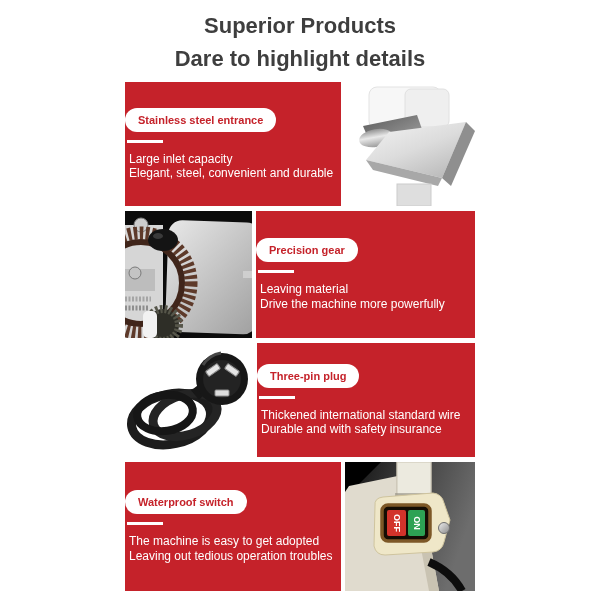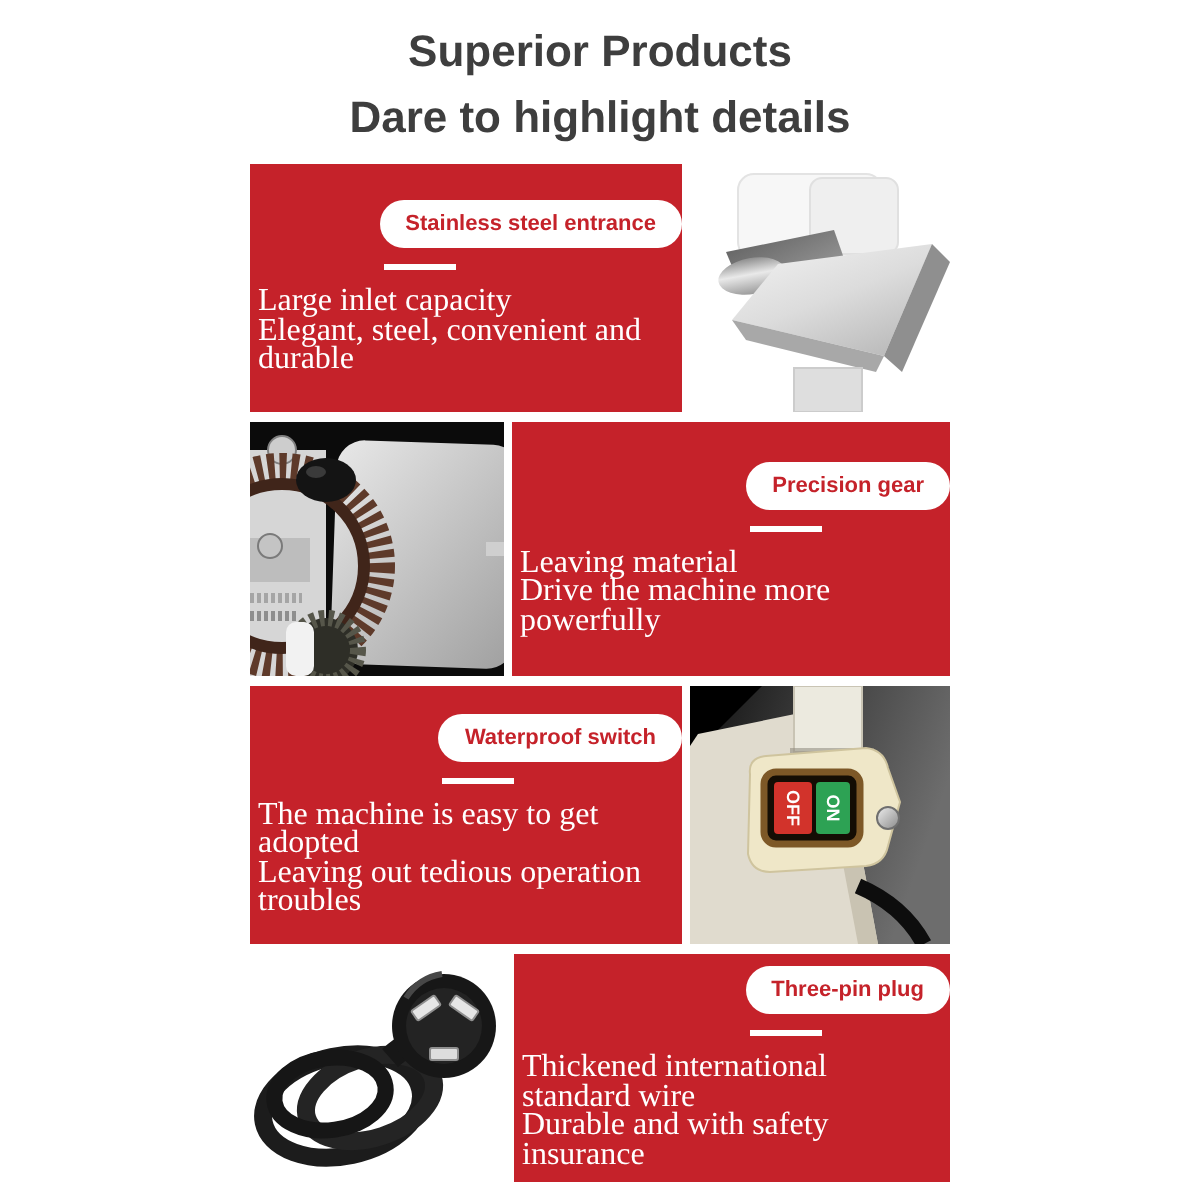--- a/index.html
+++ b/index.html
@@ -23,21 +23,21 @@
   .row{
     display:flex;
     margin-bottom:5px;
   }
   .row .gap{width:4px;flex:0 0 4px;}
   .red-block{
     background:#c5222a;
     color:#ffffff;
     display:flex;
     flex-direction:column;
-    align-items:flex-end;
+    align-items:flex-start;
     justify-content:center;
   }
   .pillwrap{
     display:flex;
     flex-direction:column;
     align-items:flex-start;
   }
   .pill{
     background:#ffffff;
     color:#c5222a;
@@ -45,26 +45,25 @@
     font-weight:700;
     padding:6px 13px;
     border-radius:14px;
     white-space:nowrap;
   }
   .dash{
     width:36px;height:3px;background:#ffffff;
     margin:8px 0 9px 2px;
   }
   .desc{
-    font-size:16px;
+    font-size:12px;
     line-height:14.5px;
     text-align:left;
     max-width:100%;
     padding:0 4px;
-    font-family:Liberation Serif, serif;
   }
   .photo{position:relative;overflow:hidden;}
   .photo svg{display:block;width:100%;height:100%;}
   
   .r1{height:124px;}
   .r1 .red-block{width:216px;}
   .r1 .photo{width:130px;}
   .r2{height:127px;}
   .r2 .photo{width:127px;}
   .r2 .red-block{width:219px;}
@@ -160,20 +159,51 @@
         <div class="pill">Precision gear</div>
         <div class="dash"></div>
       </div>
       <div class="desc">
         <div>Leaving material</div>
         <div>Drive the machine more powerfully</div>
       </div>
     </div>
   </div>
 
+  <div class="row r4">
+    <div class="photo">
+      <svg viewBox="0 0 128 114" preserveAspectRatio="none">
+        <rect x="0" y="0" width="128" height="114" fill="#ffffff"></rect>
+        <ellipse cx="46" cy="76" rx="40" ry="25" fill="none" stroke="#1c1c1c" stroke-width="9" transform="rotate(-12 46 76)"></ellipse>
+        <ellipse cx="60" cy="72" rx="33" ry="20" fill="none" stroke="#242424" stroke-width="9" transform="rotate(-18 60 72)"></ellipse>
+        <ellipse cx="40" cy="70" rx="28" ry="18" fill="none" stroke="#161616" stroke-width="8" transform="rotate(-8 40 70)"></ellipse>
+        <path d="M70,52 C78,45 84,42 92,39" fill="none" stroke="#171717" stroke-width="12"></path>
+        <circle cx="97" cy="36" r="26" fill="#171717"></circle>
+        <circle cx="97" cy="36" r="19" fill="#232323"></circle>
+        <path d="M78,22 A26 26 0 0 1 96,10" fill="none" stroke="#474747" stroke-width="3"></path>
+        <g>
+          <rect x="-7" y="-3" width="14" height="6" rx="1" transform="translate(88 27) rotate(-35)" fill="#e6e6e6" stroke="#8f8f8f"></rect>
+          <rect x="-7" y="-3" width="14" height="6" rx="1" transform="translate(107 27) rotate(35)" fill="#e6e6e6" stroke="#8f8f8f"></rect>
+          <rect x="-7" y="-3" width="14" height="6" rx="1" transform="translate(97 50)" fill="#dddddd" stroke="#8f8f8f"></rect>
+        </g>
+      </svg>
+    </div>
+    <div class="gap"></div>
+    <div class="red-block">
+      <div class="pillwrap">
+        <div class="pill">Three-pin plug</div>
+        <div class="dash"></div>
+      </div>
+      <div class="desc">
+        <div>Thickened international standard wire</div>
+        <div>Durable and with safety insurance</div>
+      </div>
+    </div>
+  </div>
+
   <div class="row r3">
     <div class="red-block">
       <div class="pillwrap">
         <div class="pill">Waterproof switch</div>
         <div class="dash"></div>
       </div>
       <div class="desc">
         <div>The machine is easy to get adopted</div>
         <div>Leaving out tedious operation troubles</div>
       </div>
@@ -204,44 +234,13 @@
         <rect x="42" y="48" width="19" height="26" rx="2" fill="#d2332b"></rect>
         <rect x="63" y="48" width="17" height="26" rx="2" fill="#2da254"></rect>
         <text x="51" y="61" transform="rotate(90 51 61)" font-size="9" font-weight="bold" fill="#ffffff" text-anchor="middle" dominant-baseline="middle">OFF</text>
         <text x="71" y="61" transform="rotate(90 71 61)" font-size="9" font-weight="bold" fill="#ffffff" text-anchor="middle" dominant-baseline="middle">ON</text>
         <circle cx="99" cy="66" r="5.5" fill="url(#screwG)" stroke="#6f6f6f"></circle>
         <path d="M84,100 C98,106 110,116 117,129" fill="none" stroke="#0d0d0d" stroke-width="8"></path>
       </svg>
     </div>
   </div>
 
-  <div class="row r4">
-    <div class="photo">
-      <svg viewBox="0 0 128 114" preserveAspectRatio="none">
-        <rect x="0" y="0" width="128" height="114" fill="#ffffff"></rect>
-        <ellipse cx="46" cy="76" rx="40" ry="25" fill="none" stroke="#1c1c1c" stroke-width="9" transform="rotate(-12 46 76)"></ellipse>
-        <ellipse cx="60" cy="72" rx="33" ry="20" fill="none" stroke="#242424" stroke-width="9" transform="rotate(-18 60 72)"></ellipse>
-        <ellipse cx="40" cy="70" rx="28" ry="18" fill="none" stroke="#161616" stroke-width="8" transform="rotate(-8 40 70)"></ellipse>
-        <path d="M70,52 C78,45 84,42 92,39" fill="none" stroke="#171717" stroke-width="12"></path>
-        <circle cx="97" cy="36" r="26" fill="#171717"></circle>
-        <circle cx="97" cy="36" r="19" fill="#232323"></circle>
-        <path d="M78,22 A26 26 0 0 1 96,10" fill="none" stroke="#474747" stroke-width="3"></path>
-        <g>
-          <rect x="-7" y="-3" width="14" height="6" rx="1" transform="translate(88 27) rotate(-35)" fill="#e6e6e6" stroke="#8f8f8f"></rect>
-          <rect x="-7" y="-3" width="14" height="6" rx="1" transform="translate(107 27) rotate(35)" fill="#e6e6e6" stroke="#8f8f8f"></rect>
-          <rect x="-7" y="-3" width="14" height="6" rx="1" transform="translate(97 50)" fill="#dddddd" stroke="#8f8f8f"></rect>
-        </g>
-      </svg>
-    </div>
-    <div class="gap"></div>
-    <div class="red-block">
-      <div class="pillwrap">
-        <div class="pill">Three-pin plug</div>
-        <div class="dash"></div>
-      </div>
-      <div class="desc">
-        <div>Thickened international standard wire</div>
-        <div>Durable and with safety insurance</div>
-      </div>
-    </div>
-  </div>
-
 </div>
 
 </body></html>

